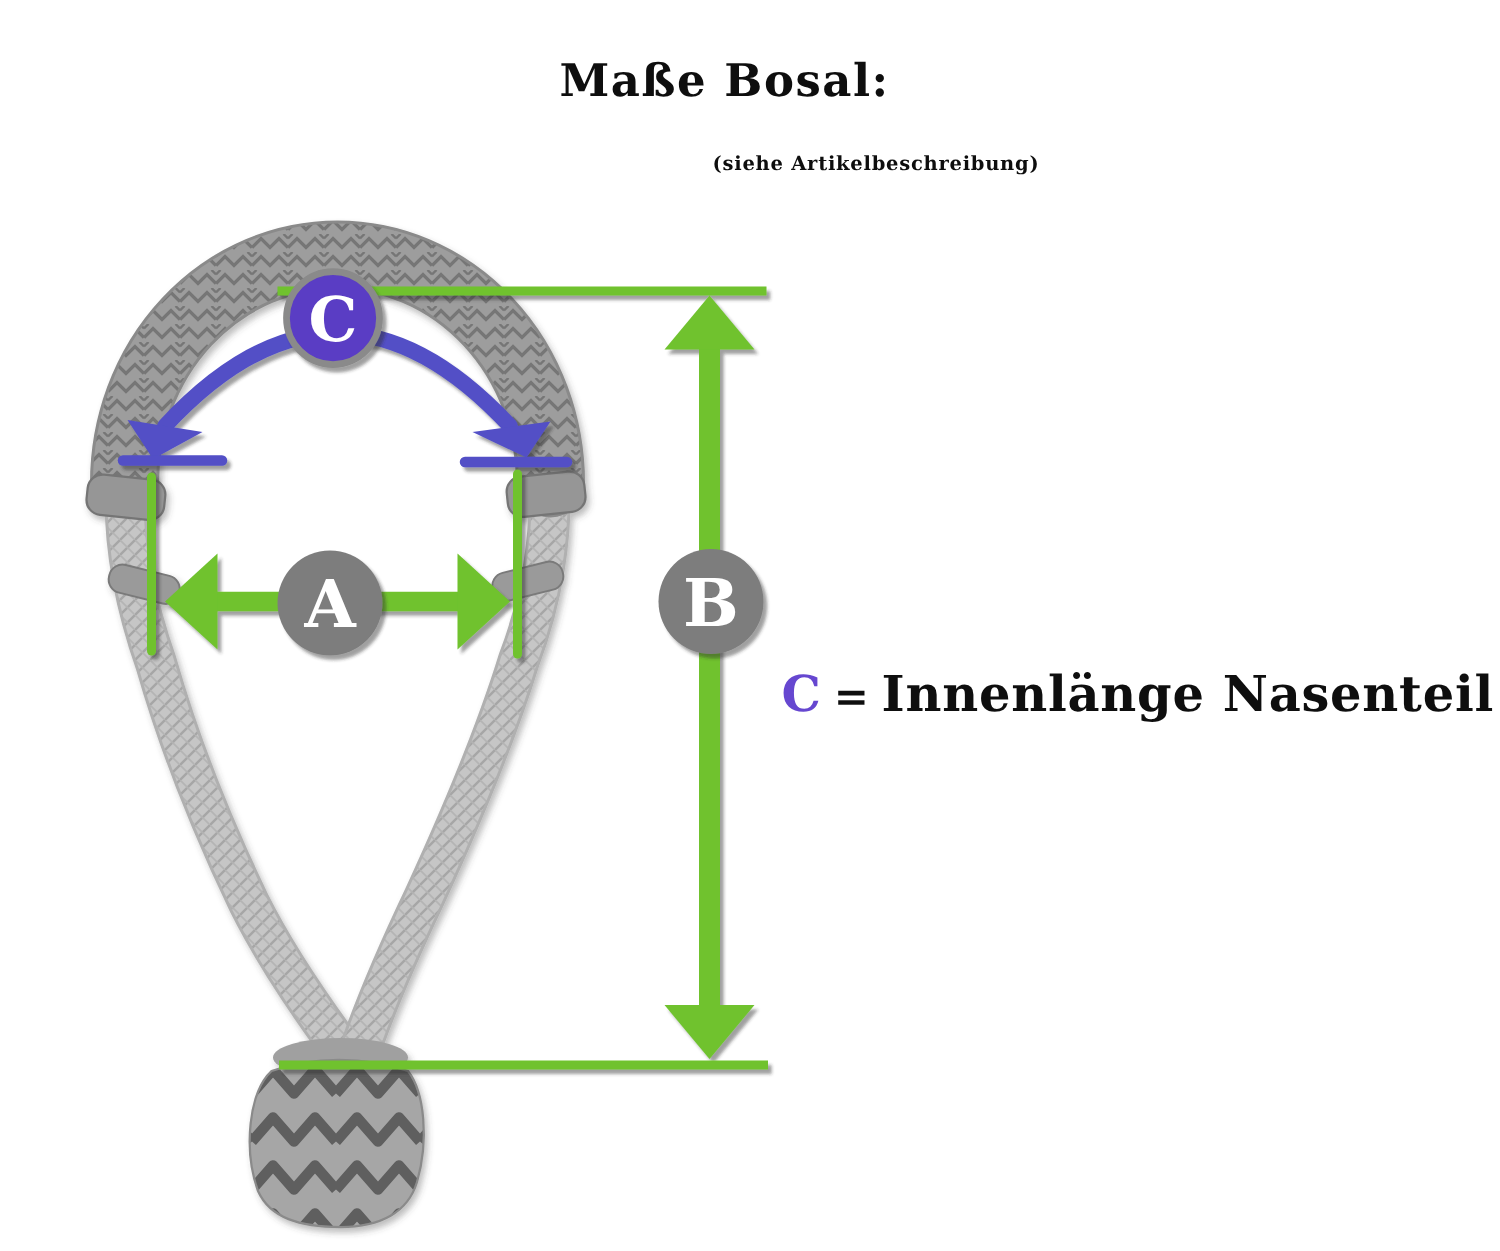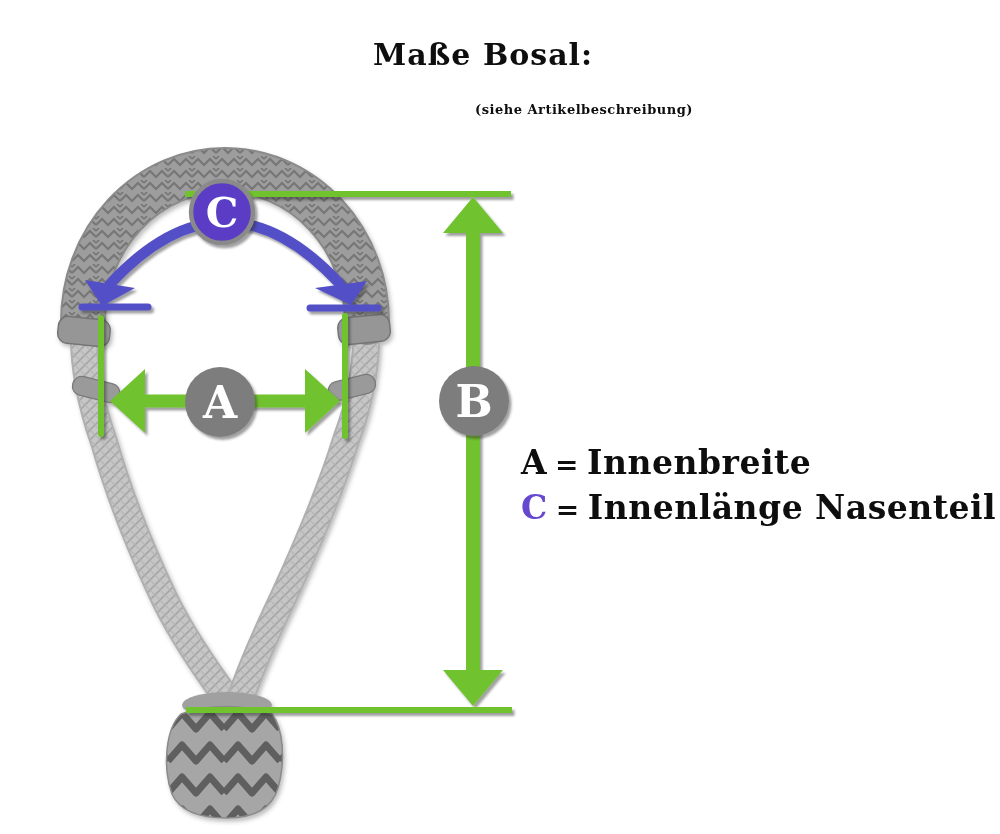--- a/index.html
+++ b/index.html
@@ -140,20 +140,17 @@
       <circle cx="474" cy="401" r="35" style="fill:var(--badge_gray)"></circle>
       <text class="badge-letter" x="474" y="417" font-size="44">B</text>
     </g>
   </svg>
 
   <div class="title">Maße Bosal:</div>
   <div class="subtitle">(siehe Artikelbeschreibung)</div>
 
   <div class="legend">
     <div class="legend-row">
-      <span class="lkey">A</span><span class="lsep">=</span><span class="llabel">Innenbreite</span>
-    </div>
-    <div class="legend-row">
       <span class="lkey purple-key">C</span><span class="lsep">=</span><span class="llabel">Innenlänge Nasenteil</span>
     </div>
   </div>
 
 </div>
 
 </body></html>

